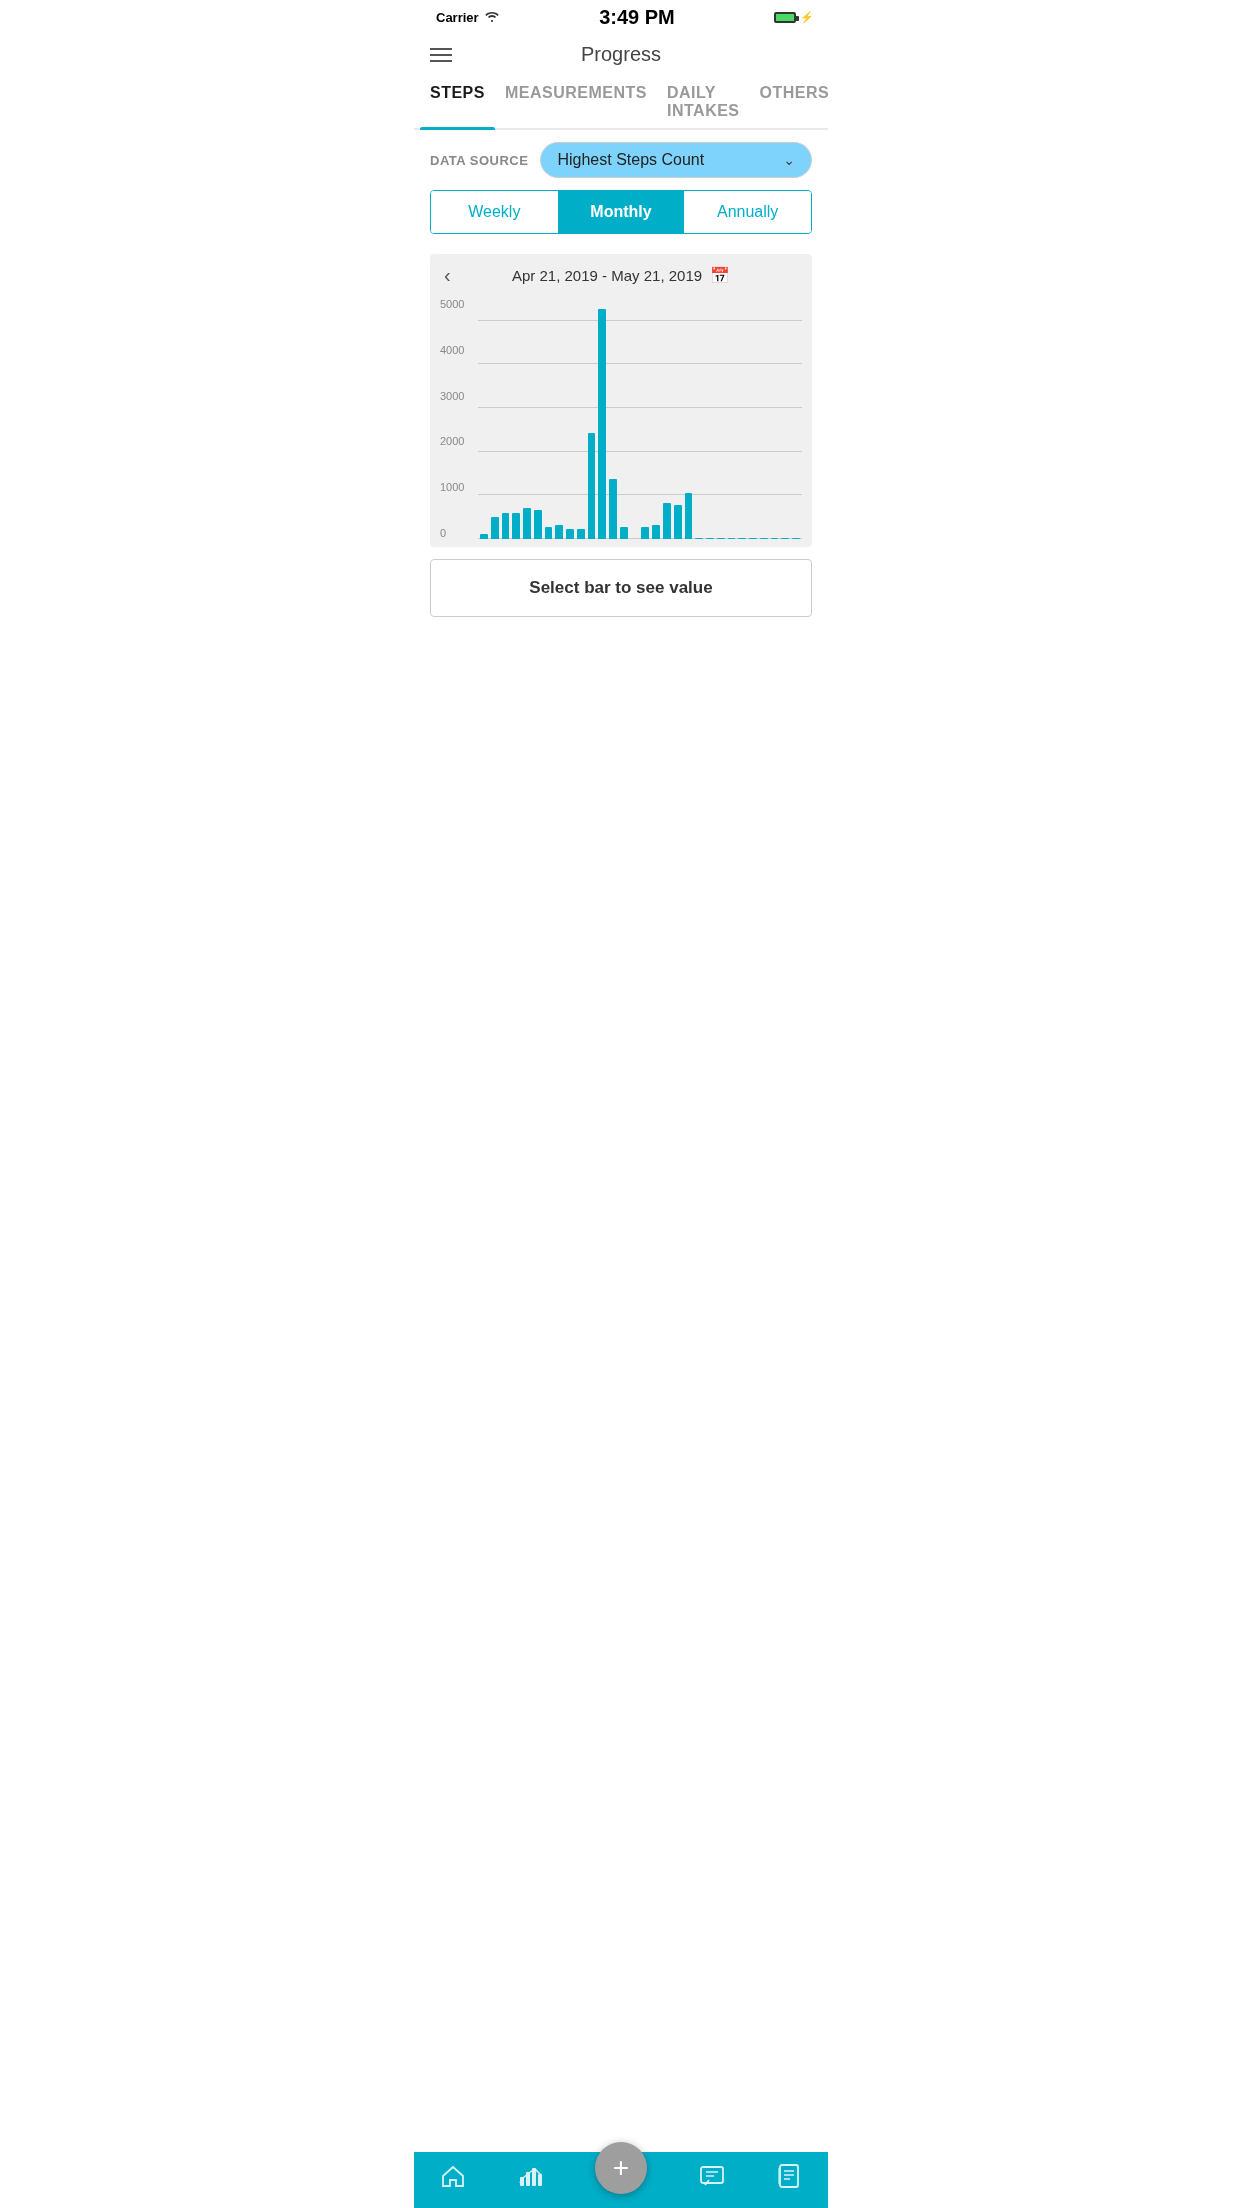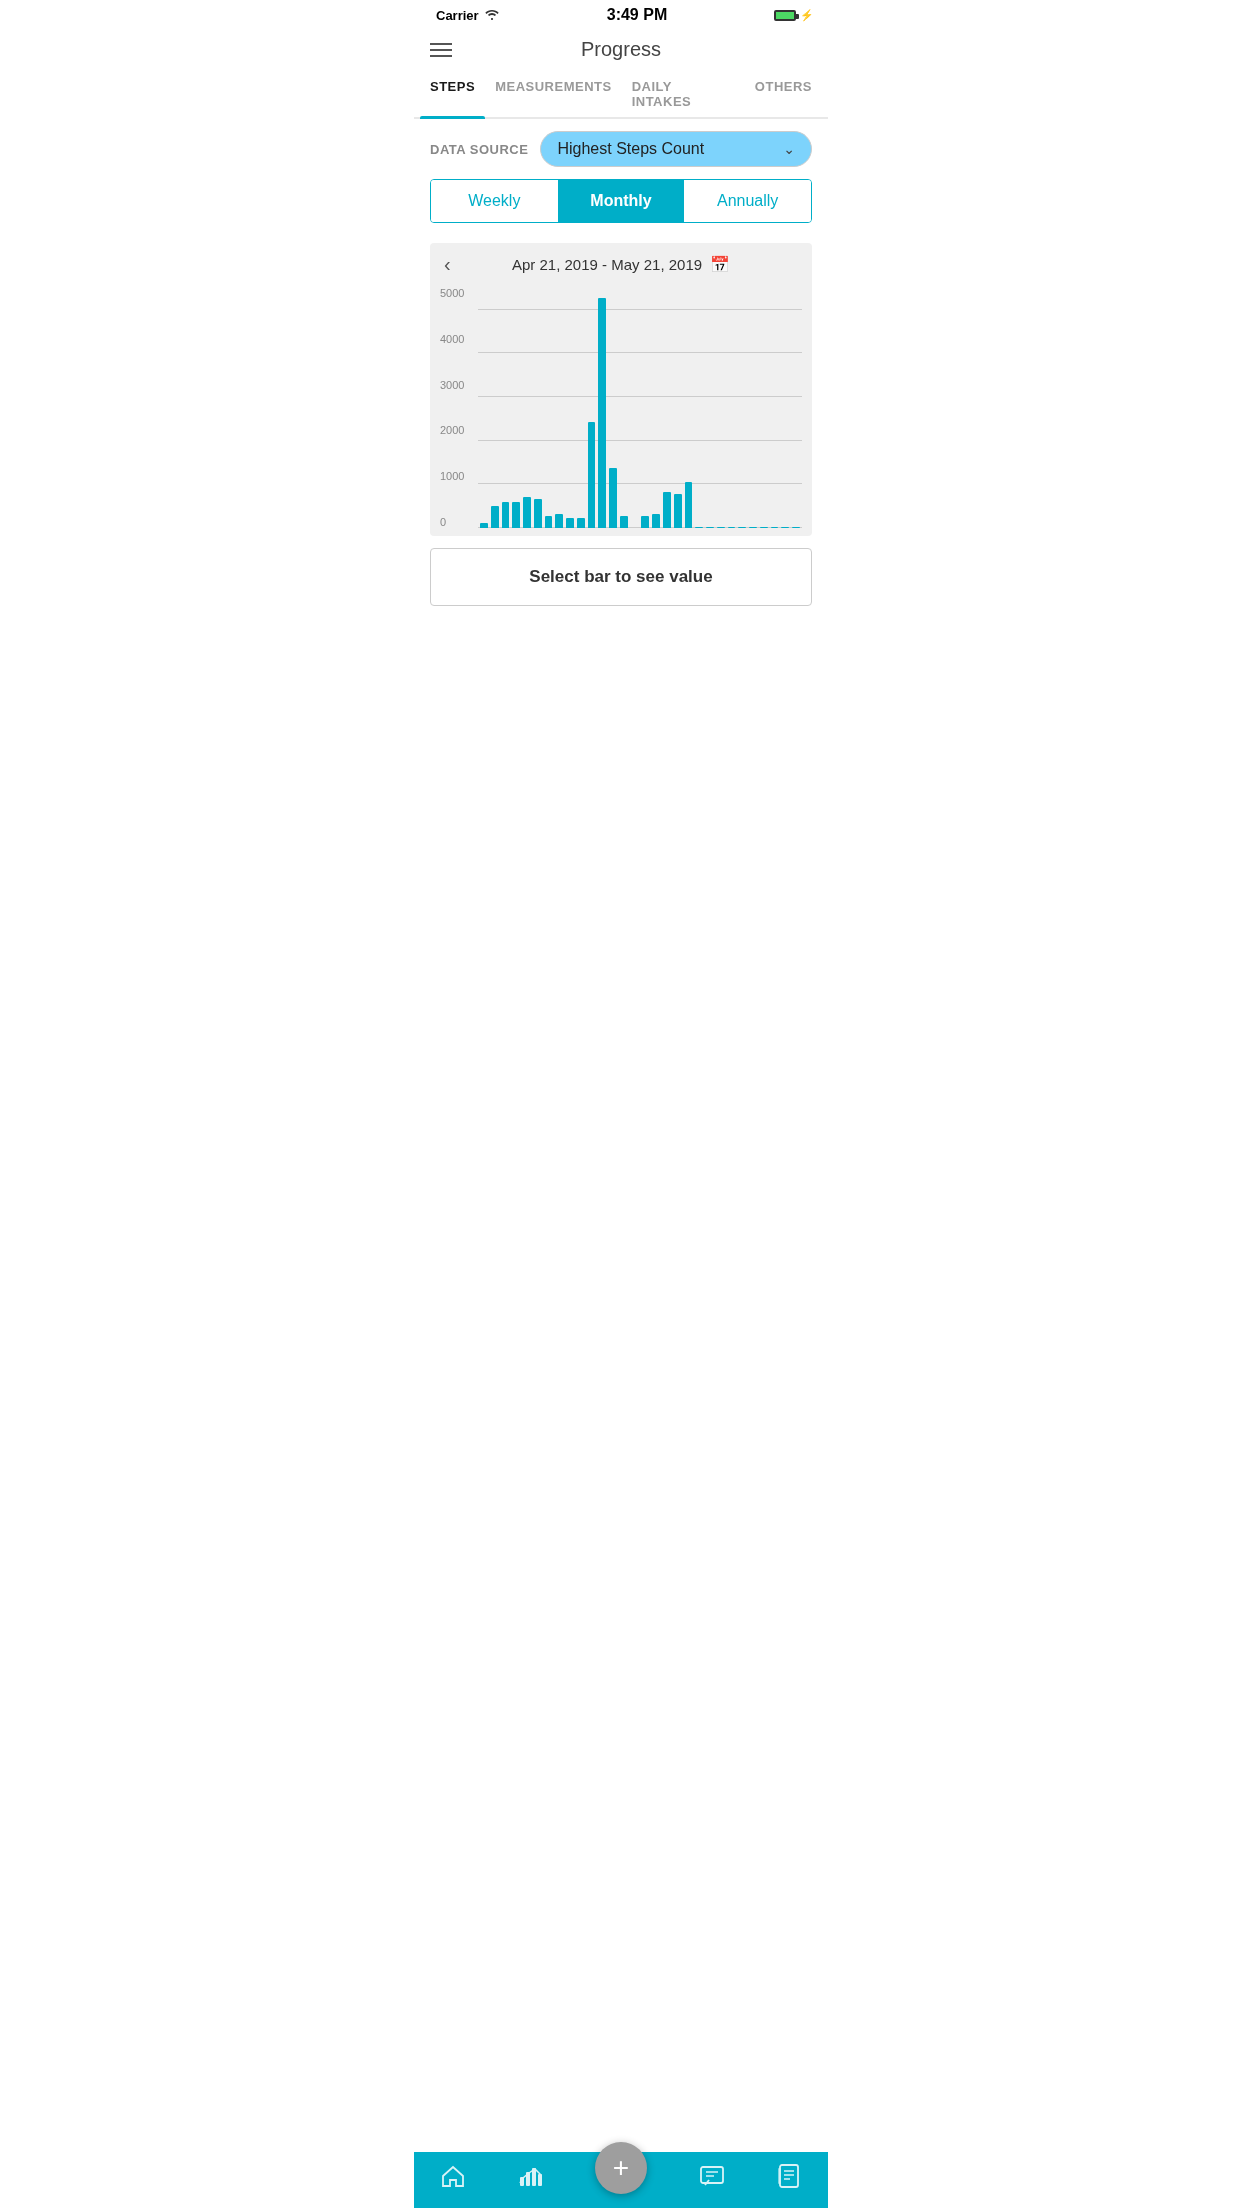--- a/index.html
+++ b/index.html
@@ -18,21 +18,21 @@
     .status-bar {
       display: flex;
       justify-content: space-between;
       align-items: center;
       padding: 6px 14px 4px;
       font-size: 13px;
       font-weight: 600;
       background: #fff;
     }
     .status-left { display: flex; align-items: center; gap: 5px; margin-left: 8px; }
-    .status-center { font-size: 16px; font-weight: 600; text-align: right; }
+    .status-center { font-size: 20px; font-weight: 600; text-align: right; }
     .status-right { display: flex; align-items: center; gap: 4px; font-size: 12px; }
     .battery-icon {
       display: inline-block;
       width: 22px; height: 11px;
       border: 2px solid #333;
       border-radius: 2px;
       position: relative;
       background: #4cd964;
     }
     .battery-icon::after {
@@ -70,21 +70,21 @@
 
     
     .main-tabs {
       display: flex;
       border-bottom: 2px solid #e8e8e8;
       padding: 0 6px;
       position: relative;
     }
     .main-tab {
       padding: 10px 10px 8px;
-      font-size: 13px;
+      font-size: 16px;
       font-weight: 700;
       color: #999;
       cursor: pointer;
       letter-spacing: 0.5px;
       position: relative;
     }
     .main-tab.active {
       color: #1a1a1a;
     }
     .main-tab.active::after {

